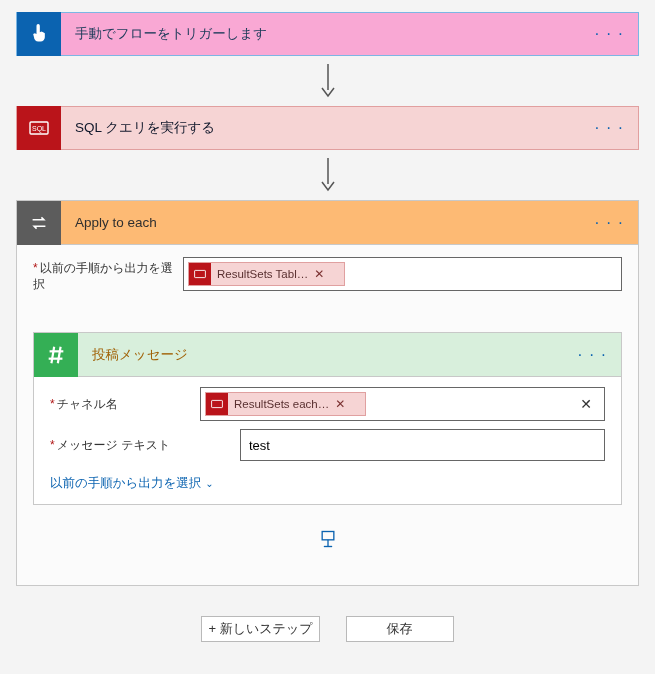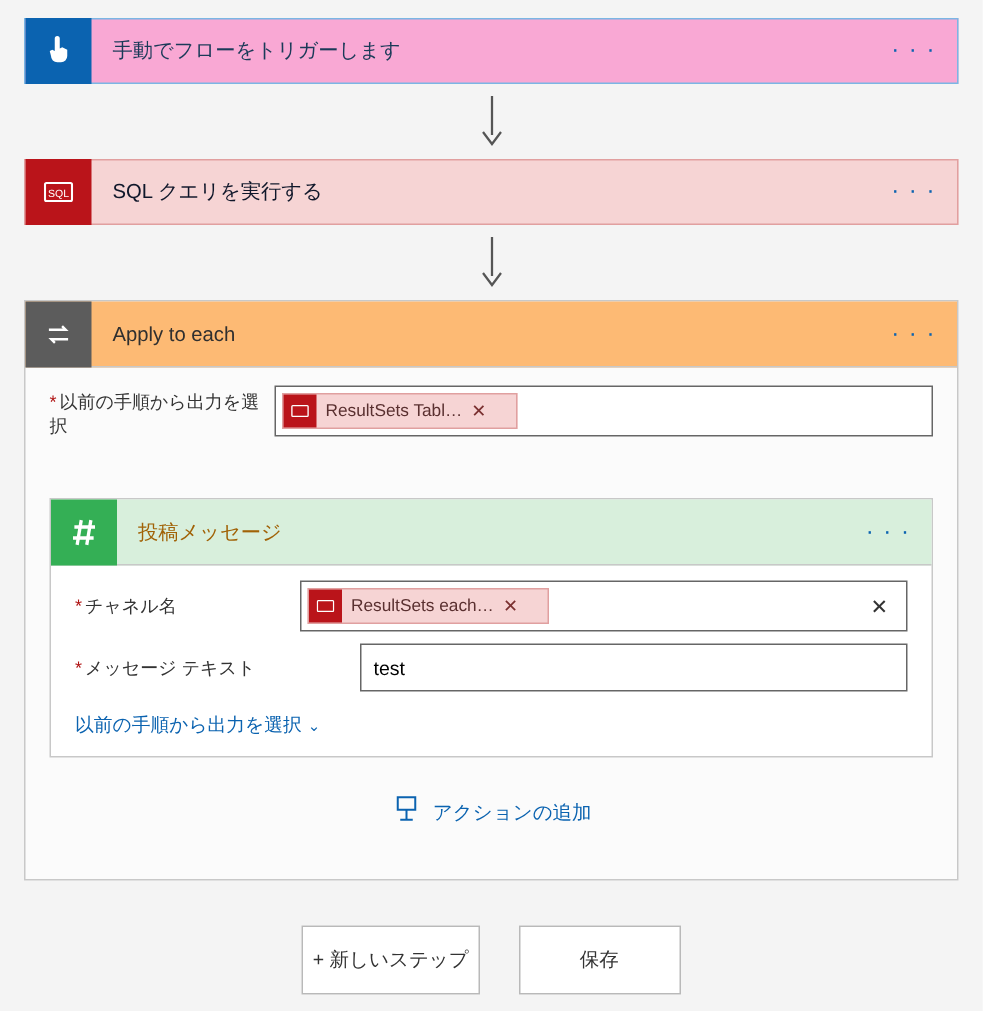--- a/index.html
+++ b/index.html
@@ -35,21 +35,21 @@
   .token-x { margin-left:6px; font-size:12px; color:#7a3030; cursor:pointer; }
   .clear-x { margin-left:auto; margin-right:8px; color:#333; font-size:14px; cursor:pointer; }
   .inner-card { border:1px solid #c8c8c8; background:#fff; margin-top:40px; }
   .param-row { display:flex; align-items:center; padding:4px 16px; gap:10px; }
   .param-label { width:140px; font-size:12px; color:#333; }
   .text-input { flex:1; border:1px solid #666; height:32px; font-size:13px; padding:4px 8px;margin-left:40px; }
   .show-advanced { padding:10px 16px 12px; font-size:12.5px; color:#0b63b0; cursor:pointer; }
   .add-action-row { display:flex; justify-content:center; align-items:center; gap:8px; padding:24px 0 4px; }
   .add-link { color:#0b63b0; font-size:13px; cursor:pointer; }
   .bottom-btns { display:flex; justify-content:center; gap:26px; padding:30px 0 4px; }
-  .btn { border:1px solid #b9b9b9; background:#fff; height:46px; min-width:108px; font-size:13px; color:#333; cursor:pointer; }
+  .btn { border:1px solid #b9b9b9; background:#fff; height:26px; min-width:108px; font-size:13px; color:#333; cursor:pointer; }
   .chev { margin-left:4px; font-size:10px; vertical-align:middle; }
 </style>
 </head>
 <body>
 
 <div class="card trigger">
   <div class="card-icon">
     <svg width="20" height="20" viewBox="0 0 24 24" fill="#fff">
         <path d="M9 2a2 2 0 0 1 4 0v8l2-1 2 1 2 1v5a5 5 0 0 1-5 5h-3a5 5 0 0 1-5-5l-1-4 2-1 2 1V2z"></path>
       </svg>
@@ -151,21 +151,20 @@
     </div>
 
     <div class="add-action-row">
       <span>
         <svg width="20" height="20" viewBox="0 0 24 24" fill="none" stroke="#0b63b0" stroke-width="1.6">
             <rect x="5" y="3" width="14" height="10"></rect>
             <line x1="12" y1="13" x2="12" y2="21"></line>
             <line x1="7" y1="21" x2="17" y2="21"></line>
           </svg>
       </span>
-      <span class="add-link">アクションの追加</span>
     </div>
   </div>
 </div>
 
 <div class="bottom-btns">
   <button class="btn">+ 新しいステップ</button>
   <button class="btn">保存</button>
 </div>
 
 </body></html>

